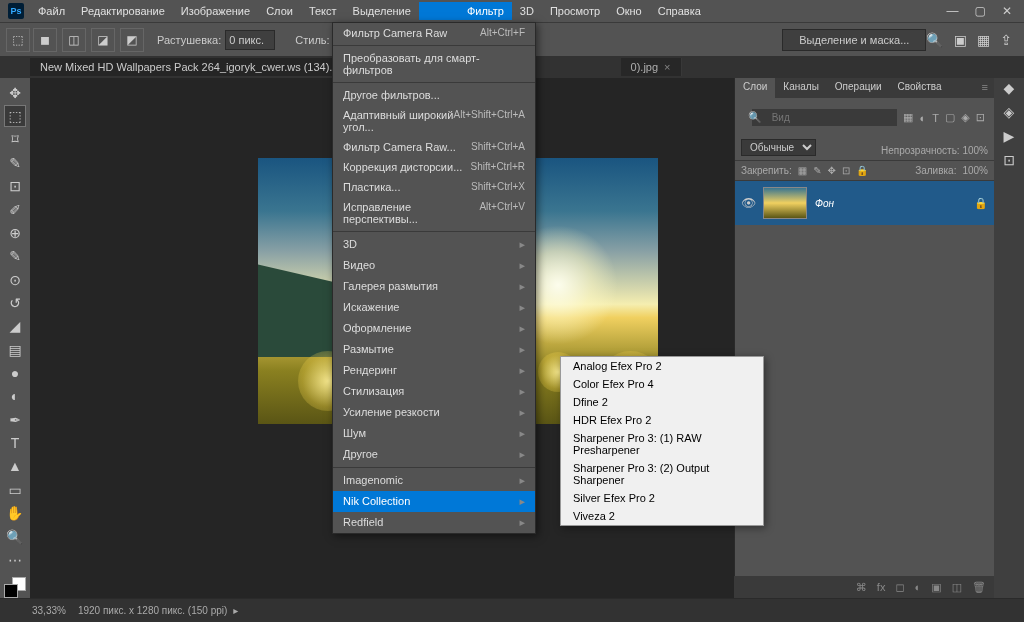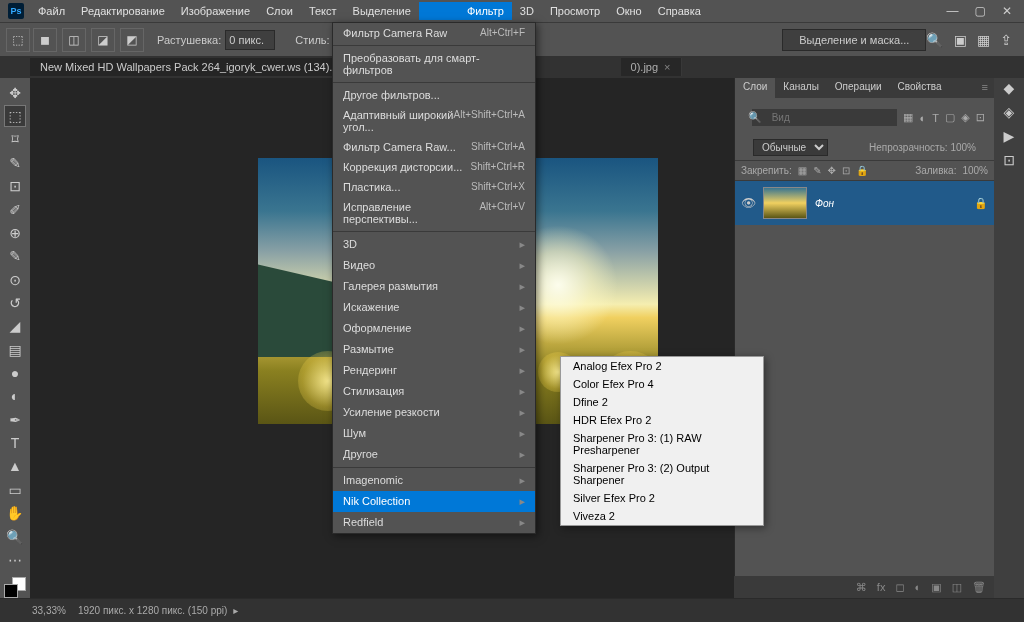--- a/index.html
+++ b/index.html
@@ -165,22 +165,22 @@
     .panel-body { padding: 6px; }
     .layer-search {
       width: 100%; background: #3a3a3a; border: none;
       color: #888; padding: 3px 6px; font-size: 10px;
     }
     .layer-row {
       display: flex; align-items: center; gap: 6px;
       padding: 3px; margin-top: 2px;
     }
     .layer-opts {
-      display: flex; align-items: center; justify-content: space-between;
-      padding: 4px 18px; font-size: 10px; color: #aaa;
+      display: flex; align-items: flex-end; justify-content: space-between;
+      padding: 4px 6px; font-size: 10px; color: #aaa;
     }
     .layer-select {
       background: #3a3a3a; border: 1px solid #2a2a2a;
       color: #ccc; padding: 1px 4px; font-size: 10px;
     }
     .lock-row {
       display: flex; align-items: center; gap: 6px;
       padding: 4px 6px; border-top: 1px solid #3a3a3a;
       border-bottom: 1px solid #3a3a3a; font-size: 10px;
     }

